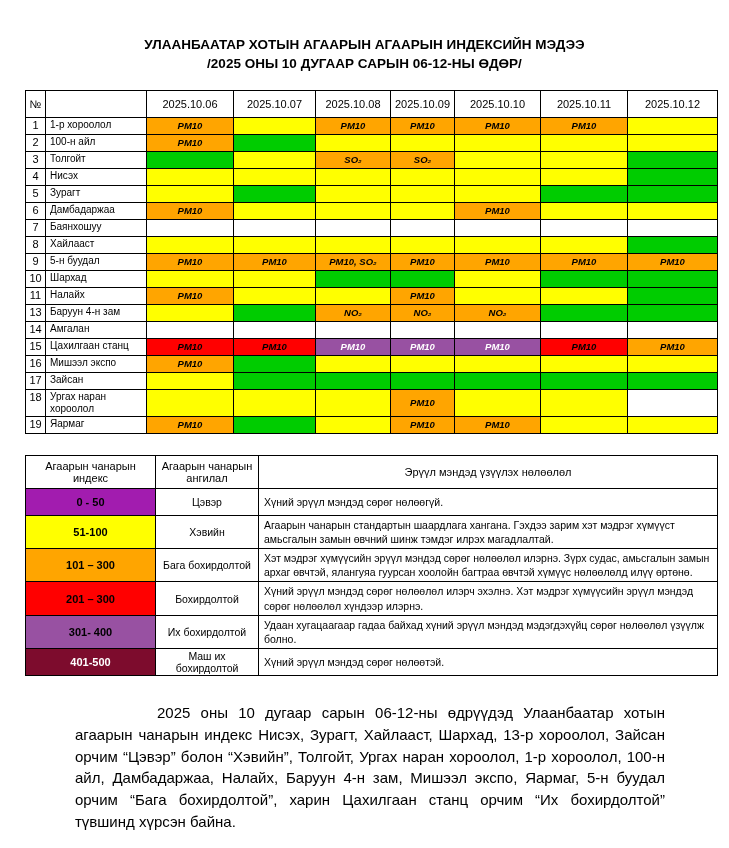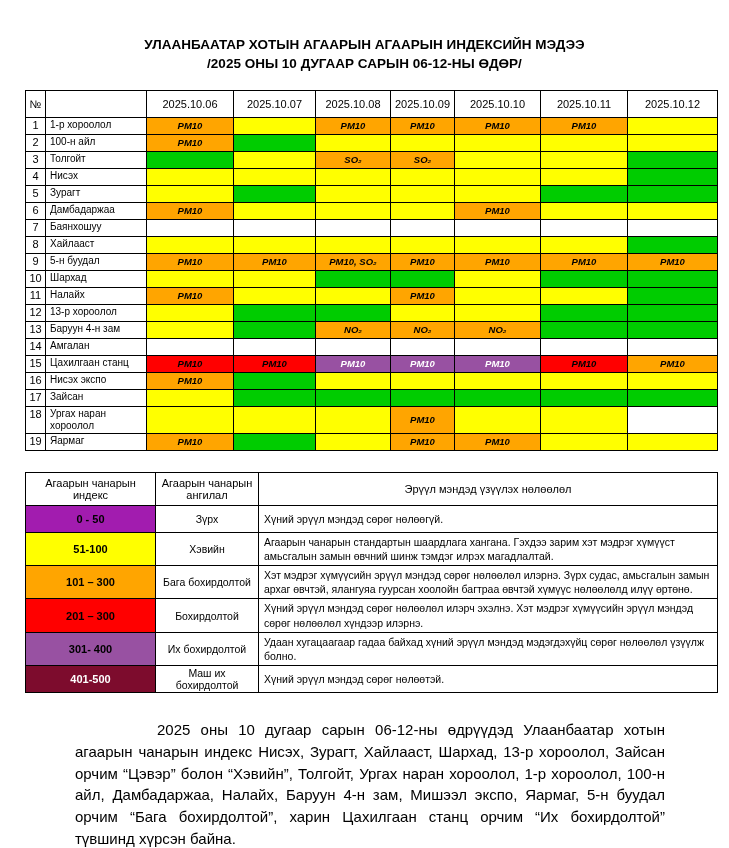--- a/index.html
+++ b/index.html
@@ -251,31 +251,20 @@
           <td class="dname">Налайх</td>
           <td class="cell" style="background: rgb(255, 165, 0);">PM10</td>
           <td class="cell" style="background: rgb(255, 255, 0);"></td>
           <td class="cell" style="background: rgb(255, 255, 0);"></td>
           <td class="cell" style="background: rgb(255, 165, 0);">PM10</td>
           <td class="cell" style="background: rgb(255, 255, 0);"></td>
           <td class="cell" style="background: rgb(255, 255, 0);"></td>
           <td class="cell" style="background: rgb(0, 204, 0);"></td>
         </tr>
         <tr>
-          <td class="num">12</td>
-          <td class="dname">13-р хороолол</td>
-          <td class="cell" style="background: rgb(255, 255, 0);"></td>
-          <td class="cell" style="background: rgb(0, 204, 0);"></td>
-          <td class="cell" style="background: rgb(0, 204, 0);"></td>
-          <td class="cell" style="background: rgb(255, 255, 0);"></td>
-          <td class="cell" style="background: rgb(255, 255, 0);"></td>
-          <td class="cell" style="background: rgb(0, 204, 0);"></td>
-          <td class="cell" style="background: rgb(0, 204, 0);"></td>
-        </tr>
-        <tr>
           <td class="num">13</td>
           <td class="dname">Баруун 4-н зам</td>
           <td class="cell" style="background: rgb(255, 255, 0);"></td>
           <td class="cell" style="background: rgb(0, 204, 0);"></td>
           <td class="cell" style="background: rgb(255, 165, 0);">NO₂</td>
           <td class="cell" style="background: rgb(255, 165, 0);">NO₂</td>
           <td class="cell" style="background: rgb(255, 165, 0);">NO₂</td>
           <td class="cell" style="background: rgb(0, 204, 0);"></td>
           <td class="cell" style="background: rgb(0, 204, 0);"></td>
         </tr>
@@ -296,21 +285,21 @@
           <td class="cell" style="background: rgb(255, 0, 0);">PM10</td>
           <td class="cell" style="background: rgb(255, 0, 0);">PM10</td>
           <td class="cell" style="background: rgb(152, 81, 162); color: rgb(255, 255, 255);">PM10</td>
           <td class="cell" style="background: rgb(152, 81, 162); color: rgb(255, 255, 255);">PM10</td>
           <td class="cell" style="background: rgb(152, 81, 162); color: rgb(255, 255, 255);">PM10</td>
           <td class="cell" style="background: rgb(255, 0, 0);">PM10</td>
           <td class="cell" style="background: rgb(255, 165, 0);">PM10</td>
         </tr>
         <tr>
           <td class="num">16</td>
-          <td class="dname">Нисэх экспо</td>
+          <td class="dname">Мишээл экспо</td>
           <td class="cell" style="background: rgb(255, 165, 0);">PM10</td>
           <td class="cell" style="background: rgb(0, 204, 0);"></td>
           <td class="cell" style="background: rgb(255, 255, 0);"></td>
           <td class="cell" style="background: rgb(255, 255, 0);"></td>
           <td class="cell" style="background: rgb(255, 255, 0);"></td>
           <td class="cell" style="background: rgb(255, 255, 0);"></td>
           <td class="cell" style="background: rgb(255, 255, 0);"></td>
         </tr>
         <tr>
           <td class="num">17</td>
@@ -357,21 +346,21 @@
     <thead>
         <tr id="legend-head">
           <th>Агаарын чанарын индекс</th>
           <th>Агаарын чанарын ангилал</th>
           <th>Эрүүл мэндэд үзүүлэх нөлөөлөл</th>
         </tr>
       </thead>
     <tbody id="legend-body">
         <tr>
           <td class="range" style="background: #a21caf; color: rgb(0, 0, 0);">0 - 50</td>
-          <td class="cat">Зүрх</td>
+          <td class="cat">Цэвэр</td>
           <td class="effect">Хүний эрүүл мэндэд сөрөг нөлөөгүй.</td>
         </tr>
         <tr>
           <td class="range" style="background: rgb(255, 255, 0); color: rgb(0, 0, 0);">51-100</td>
           <td class="cat">Хэвийн</td>
           <td class="effect">Агаарын чанарын стандартын шаардлага хангана. Гэхдээ зарим хэт мэдрэг хүмүүст  амьсгалын замын өвчний шинж тэмдэг илрэх магадлалтай.</td>
         </tr>
         <tr>
           <td class="range" style="background: rgb(255, 165, 0); color: rgb(0, 0, 0);">101 – 300</td>
           <td class="cat">Бага бохирдолтой</td>

